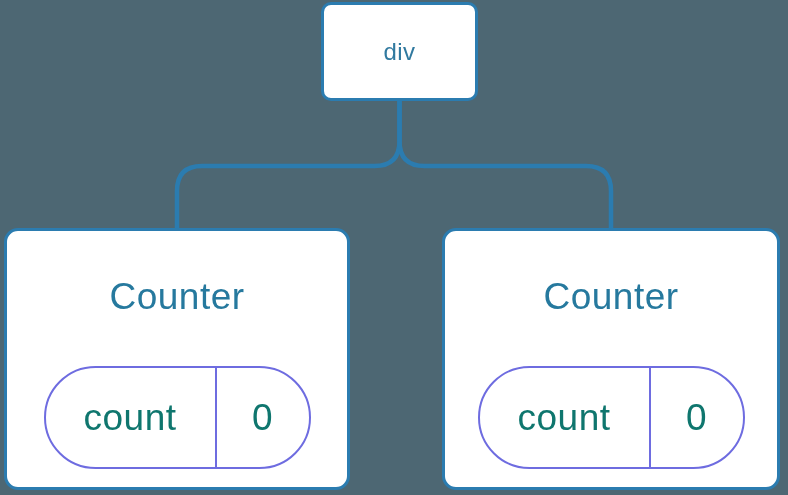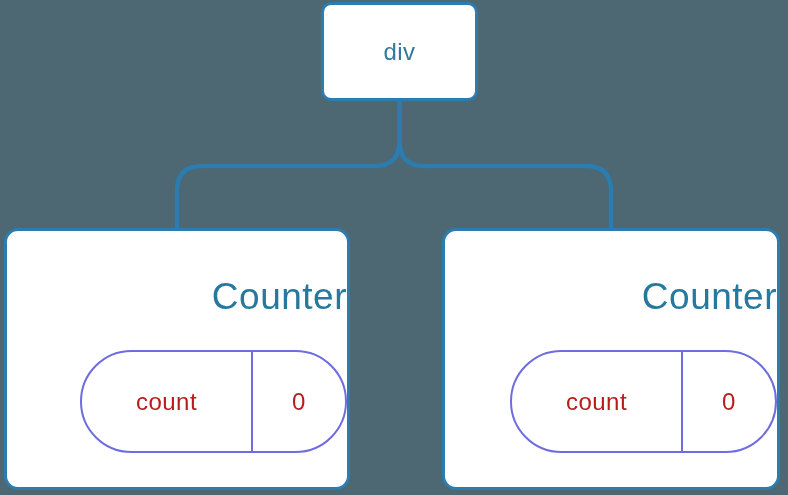--- a/index.html
+++ b/index.html
@@ -44,21 +44,22 @@
   }
   
   .card {
     position: absolute;
     background: #FFFFFF;
     border: 3px solid #2B7CB0;
     border-radius: 14px;
     box-sizing: border-box;
     display: flex;
     flex-direction: column;
-    align-items: flex-end;
+    align-items: center;
+    gap: 16px;
   }
   .card.left  { left: 4px;   top: 228px; width: 346px; height: 262px; }
   .card.right { left: 442px; top: 228px; width: 338px; height: 262px; }
   .card-title {
     margin-top: 45px;
     font-size: 37px;
     color: #26799E;
     letter-spacing: 0.5px;
   }
   
@@ -81,22 +82,22 @@
     align-items: center;
     justify-content: center;
   }
   .pill .value-cell {
     flex: 1;
     display: flex;
     align-items: center;
     justify-content: center;
   }
   .pill .state-text {
-    font-size: 24px;
-    color: #b91c1c;
+    font-size: 37px;
+    color: #0f766e;
     letter-spacing: 0.5px;
   }
 </style>
 </head>
 <body>
 
 <div class="stage">
 
   <svg class="connectors" viewBox="0 0 788 495" xmlns="http://www.w3.org/2000/svg" aria-hidden="true">
     <path d="M399.5 95 L399.5 141 Q399.5 166 374.5 166 L202 166 Q177 166 177 191 L177 230" fill="none" stroke="#2B7CB0" stroke-width="4.5"></path>

